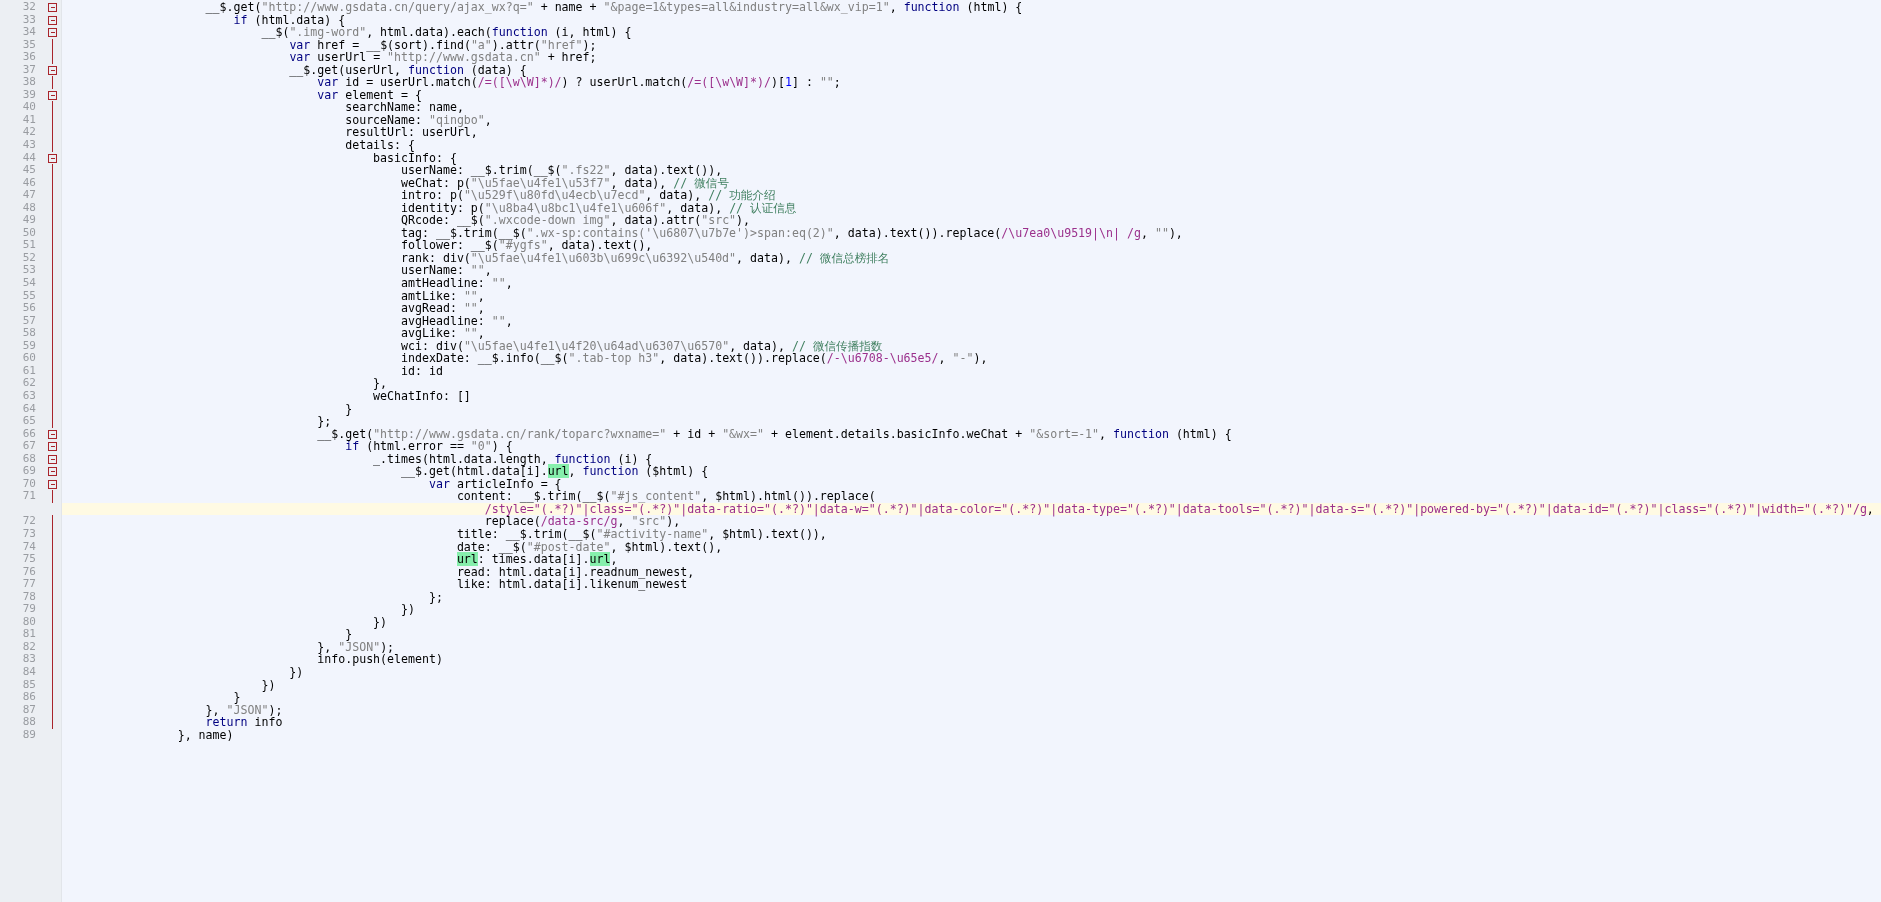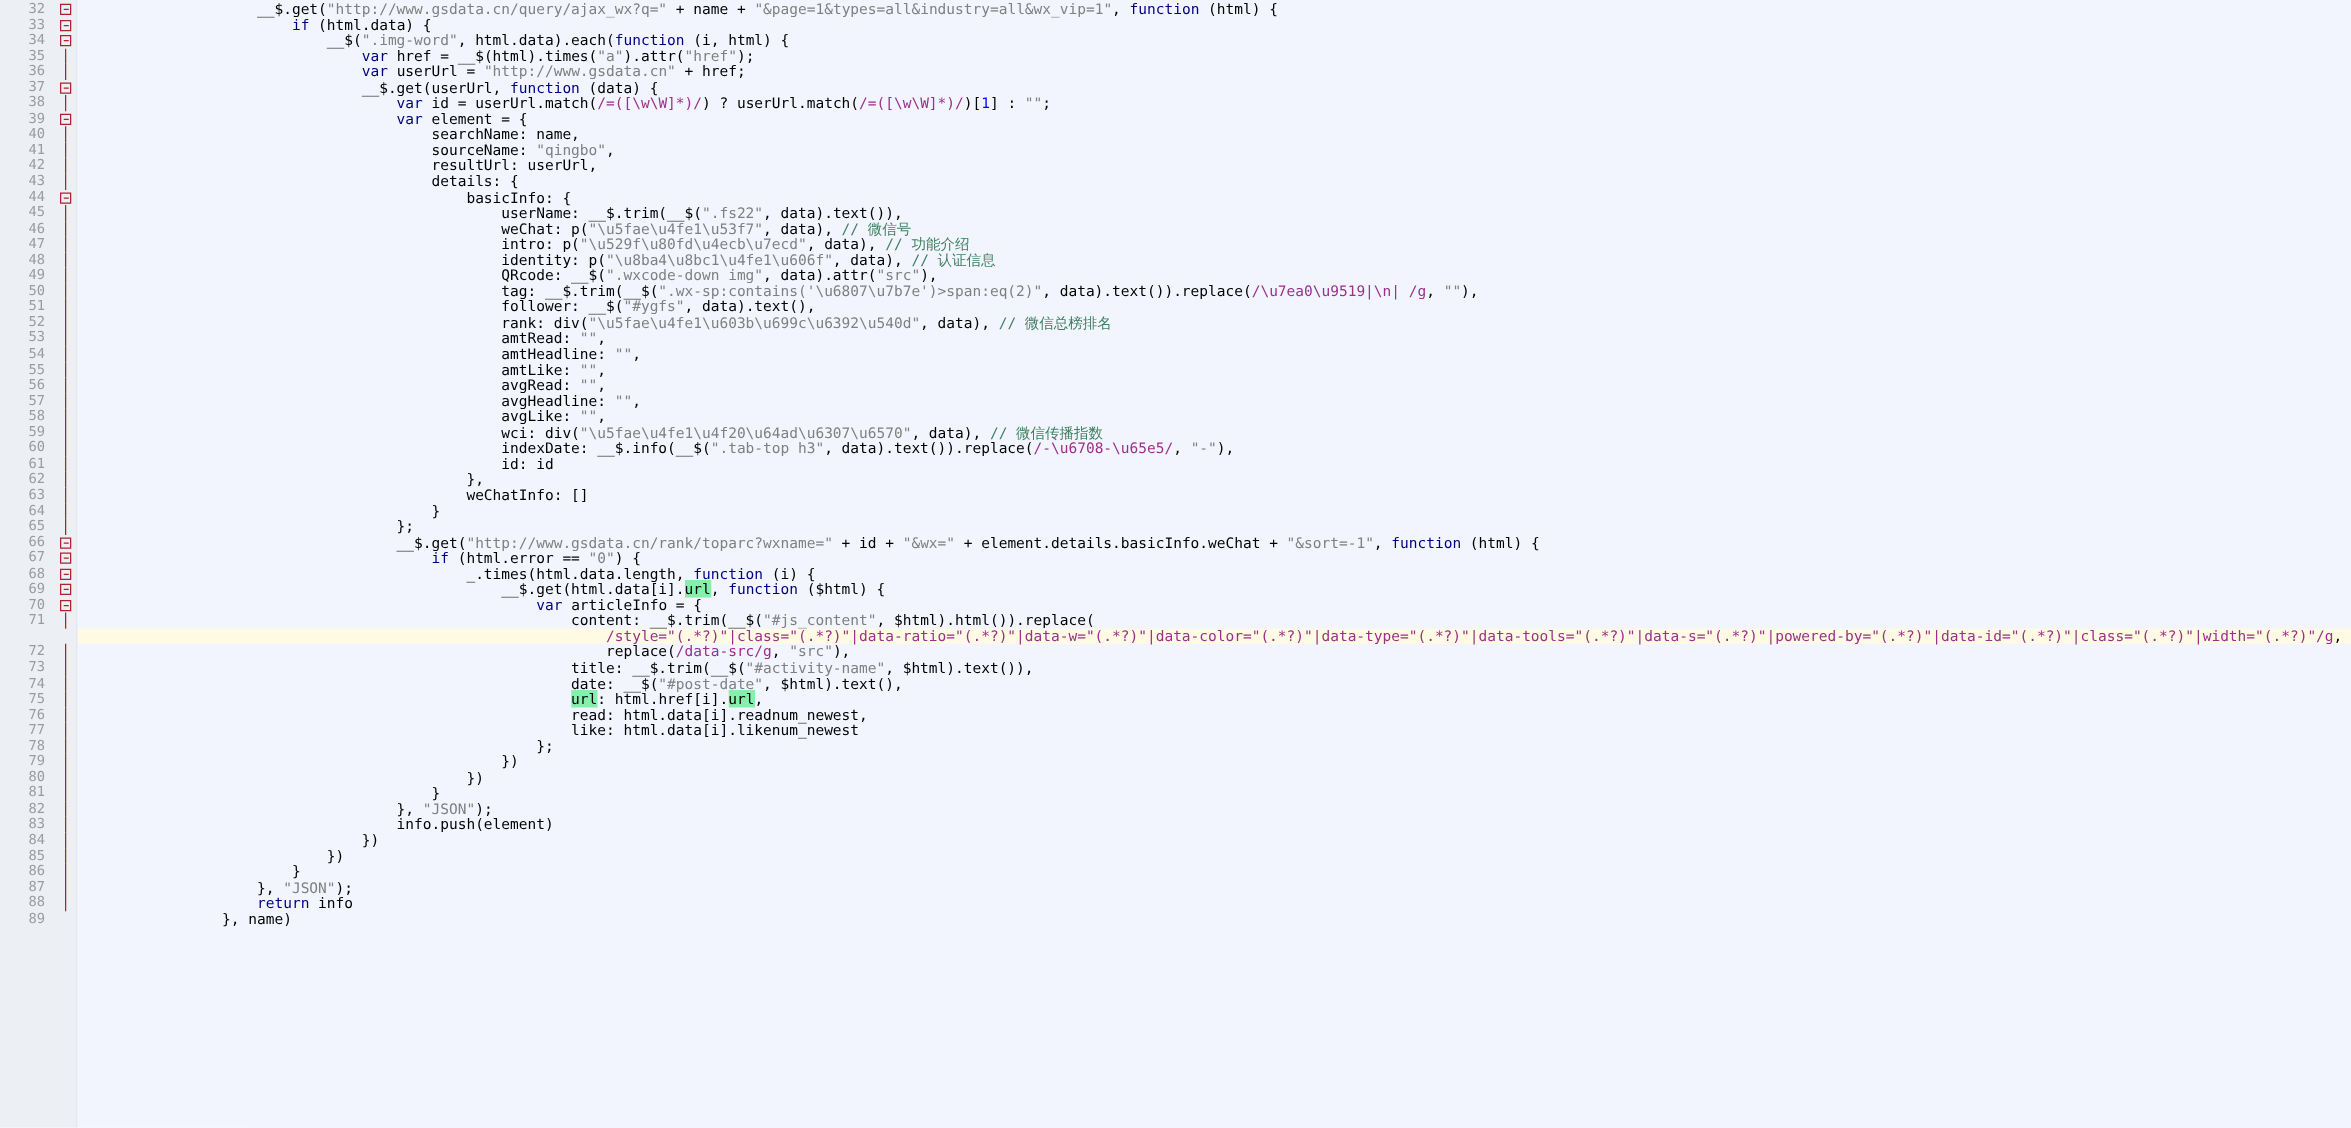--- a/index.html
+++ b/index.html
@@ -170,39 +170,39 @@
       <div class="gutter-line">86<span class="foldbar"></span></div>
       <div class="gutter-line">87<span class="foldbar"></span></div>
       <div class="gutter-line">88<span class="foldbar"></span></div>
       <div class="gutter-line">89</div>
       <div class="gutter-line"></div>
     </div>
   <div class="codearea">
       <div class="code-line"><span class="op">                    __$.get(</span><span class="str">"http://www.gsdata.cn/query/ajax_wx?q="</span><span class="op"> + name + </span><span class="str">"&amp;page=1&amp;types=all&amp;industry=all&amp;wx_vip=1"</span><span class="op">, </span><span class="kw">function</span><span class="op"> (html) {</span></div>
       <div class="code-line"><span class="op">                        </span><span class="kw">if</span><span class="op"> (html.data) {</span></div>
       <div class="code-line"><span class="op">                            __$(</span><span class="str">".img-word"</span><span class="op">, html.data).each(</span><span class="kw">function</span><span class="op"> (i, html) {</span></div>
-      <div class="code-line"><span class="op">                                </span><span class="kw">var</span><span class="op"> href = __$(html).times(</span><span class="str">"a"</span><span class="op">).attr(</span><span class="str">"href"</span><span class="op">);</span></div>
+      <div class="code-line"><span class="op">                                </span><span class="kw">var</span><span class="op"> href = __$(sort).find(</span><span class="str">"a"</span><span class="op">).attr(</span><span class="str">"href"</span><span class="op">);</span></div>
       <div class="code-line"><span class="op">                                </span><span class="kw">var</span><span class="op"> userUrl = </span><span class="str">"http://www.gsdata.cn"</span><span class="op"> + href;</span></div>
       <div class="code-line"><span class="op">                                __$.get(userUrl, </span><span class="kw">function</span><span class="op"> (data) {</span></div>
       <div class="code-line"><span class="op">                                    </span><span class="kw">var</span><span class="op"> id = userUrl.match(</span><span class="rgx">/=([\w\W]*)/</span><span class="op">) ? userUrl.match(</span><span class="rgx">/=([\w\W]*)/</span><span class="op">)[</span><span class="num">1</span><span class="op">] : </span><span class="str">""</span><span class="op">;</span></div>
       <div class="code-line"><span class="op">                                    </span><span class="kw">var</span><span class="op"> element = {</span></div>
       <div class="code-line"><span class="op">                                        searchName: name,</span></div>
       <div class="code-line"><span class="op">                                        sourceName: </span><span class="str">"qingbo"</span><span class="op">,</span></div>
       <div class="code-line"><span class="op">                                        resultUrl: userUrl,</span></div>
       <div class="code-line"><span class="op">                                        details: {</span></div>
       <div class="code-line"><span class="op">                                            basicInfo: {</span></div>
       <div class="code-line"><span class="op">                                                userName: __$.trim(__$(</span><span class="str">".fs22"</span><span class="op">, data).text()),</span></div>
       <div class="code-line"><span class="op">                                                weChat: p(</span><span class="str">"\u5fae\u4fe1\u53f7"</span><span class="op">, data), </span><span class="cmt">// 微信号</span></div>
       <div class="code-line"><span class="op">                                                intro: p(</span><span class="str">"\u529f\u80fd\u4ecb\u7ecd"</span><span class="op">, data), </span><span class="cmt">// 功能介绍</span></div>
       <div class="code-line"><span class="op">                                                identity: p(</span><span class="str">"\u8ba4\u8bc1\u4fe1\u606f"</span><span class="op">, data), </span><span class="cmt">// 认证信息</span></div>
       <div class="code-line"><span class="op">                                                QRcode: __$(</span><span class="str">".wxcode-down img"</span><span class="op">, data).attr(</span><span class="str">"src"</span><span class="op">),</span></div>
       <div class="code-line"><span class="op">                                                tag: __$.trim(__$(</span><span class="str">".wx-sp:contains('\u6807\u7b7e')&gt;span:eq(2)"</span><span class="op">, data).text()).replace(</span><span class="rgx">/\u7ea0\u9519|\n| /g</span><span class="op">, </span><span class="str">""</span><span class="op">),</span></div>
       <div class="code-line"><span class="op">                                                follower: __$(</span><span class="str">"#ygfs"</span><span class="op">, data).text(),</span></div>
       <div class="code-line"><span class="op">                                                rank: div(</span><span class="str">"\u5fae\u4fe1\u603b\u699c\u6392\u540d"</span><span class="op">, data), </span><span class="cmt">// 微信总榜排名</span></div>
-      <div class="code-line"><span class="op">                                                amtRead: </span><span class="str">""</span><span class="op">,</span></div>
+      <div class="code-line"><span class="op">                                                userName: </span><span class="str">""</span><span class="op">,</span></div>
       <div class="code-line"><span class="op">                                                amtHeadline: </span><span class="str">""</span><span class="op">,</span></div>
       <div class="code-line"><span class="op">                                                amtLike: </span><span class="str">""</span><span class="op">,</span></div>
       <div class="code-line"><span class="op">                                                avgRead: </span><span class="str">""</span><span class="op">,</span></div>
       <div class="code-line"><span class="op">                                                avgHeadline: </span><span class="str">""</span><span class="op">,</span></div>
       <div class="code-line"><span class="op">                                                avgLike: </span><span class="str">""</span><span class="op">,</span></div>
       <div class="code-line"><span class="op">                                                wci: div(</span><span class="str">"\u5fae\u4fe1\u4f20\u64ad\u6307\u6570"</span><span class="op">, data), </span><span class="cmt">// 微信传播指数</span></div>
       <div class="code-line"><span class="op">                                                indexDate: __$.info(__$(</span><span class="str">".tab-top h3"</span><span class="op">, data).text()).replace(</span><span class="rgx">/-\u6708-\u65e5/</span><span class="op">, </span><span class="str">"-"</span><span class="op">),</span></div>
       <div class="code-line"><span class="op">                                                id: id</span></div>
       <div class="code-line"><span class="op">                                            },</span></div>
       <div class="code-line"><span class="op">                                            weChatInfo: []</span></div>
@@ -211,21 +211,21 @@
       <div class="code-line"><span class="op">                                    __$.get(</span><span class="str">"http://www.gsdata.cn/rank/toparc?wxname="</span><span class="op"> + id + </span><span class="str">"&amp;wx="</span><span class="op"> + element.details.basicInfo.weChat + </span><span class="str">"&amp;sort=-1"</span><span class="op">, </span><span class="kw">function</span><span class="op"> (html) {</span></div>
       <div class="code-line"><span class="op">                                        </span><span class="kw">if</span><span class="op"> (html.error == </span><span class="str">"0"</span><span class="op">) {</span></div>
       <div class="code-line"><span class="op">                                            _.times(html.data.length, </span><span class="kw">function</span><span class="op"> (i) {</span></div>
       <div class="code-line"><span class="op">                                                __$.get(html.data[i].</span><span class="find">url</span><span class="op">, </span><span class="kw">function</span><span class="op"> ($html) {</span></div>
       <div class="code-line"><span class="op">                                                    </span><span class="kw">var</span><span class="op"> articleInfo = {</span></div>
       <div class="code-line"><span class="op">                                                        content: __$.trim(__$(</span><span class="str">"#js_content"</span><span class="op">, $html).html()).replace(</span></div>
       <div class="code-line hl"><span class="op">                                                            </span><span class="rgx">/style="(.*?)"|class="(.*?)"|data-ratio="(.*?)"|data-w="(.*?)"|data-color="(.*?)"|data-type="(.*?)"|data-tools="(.*?)"|data-s="(.*?)"|powered-by="(.*?)"|data-id="(.*?)"|class="(.*?)"|width="(.*?)"/g</span><span class="op">, </span><span class="str">""</span></div>
       <div class="code-line"><span class="op">                                                            replace(</span><span class="rgx">/data-src/g</span><span class="op">, </span><span class="str">"src"</span><span class="op">),</span></div>
       <div class="code-line"><span class="op">                                                        title: __$.trim(__$(</span><span class="str">"#activity-name"</span><span class="op">, $html).text()),</span></div>
       <div class="code-line"><span class="op">                                                        date: __$(</span><span class="str">"#post-date"</span><span class="op">, $html).text(),</span></div>
-      <div class="code-line"><span class="op">                                                        </span><span class="find">url</span><span class="op">: html.href[i].</span><span class="find">url</span><span class="op">,</span></div>
+      <div class="code-line"><span class="op">                                                        </span><span class="find">url</span><span class="op">: times.data[i].</span><span class="find">url</span><span class="op">,</span></div>
       <div class="code-line"><span class="op">                                                        read: html.data[i].readnum_newest,</span></div>
       <div class="code-line"><span class="op">                                                        like: html.data[i].likenum_newest</span></div>
       <div class="code-line"><span class="op">                                                    };</span></div>
       <div class="code-line"><span class="op">                                                })</span></div>
       <div class="code-line"><span class="op">                                            })</span></div>
       <div class="code-line"><span class="op">                                        }</span></div>
       <div class="code-line"><span class="op">                                    }, </span><span class="str">"JSON"</span><span class="op">);</span></div>
       <div class="code-line"><span class="op">                                    info.push(element)</span></div>
       <div class="code-line"><span class="op">                                })</span></div>
       <div class="code-line"><span class="op">                            })</span></div>

